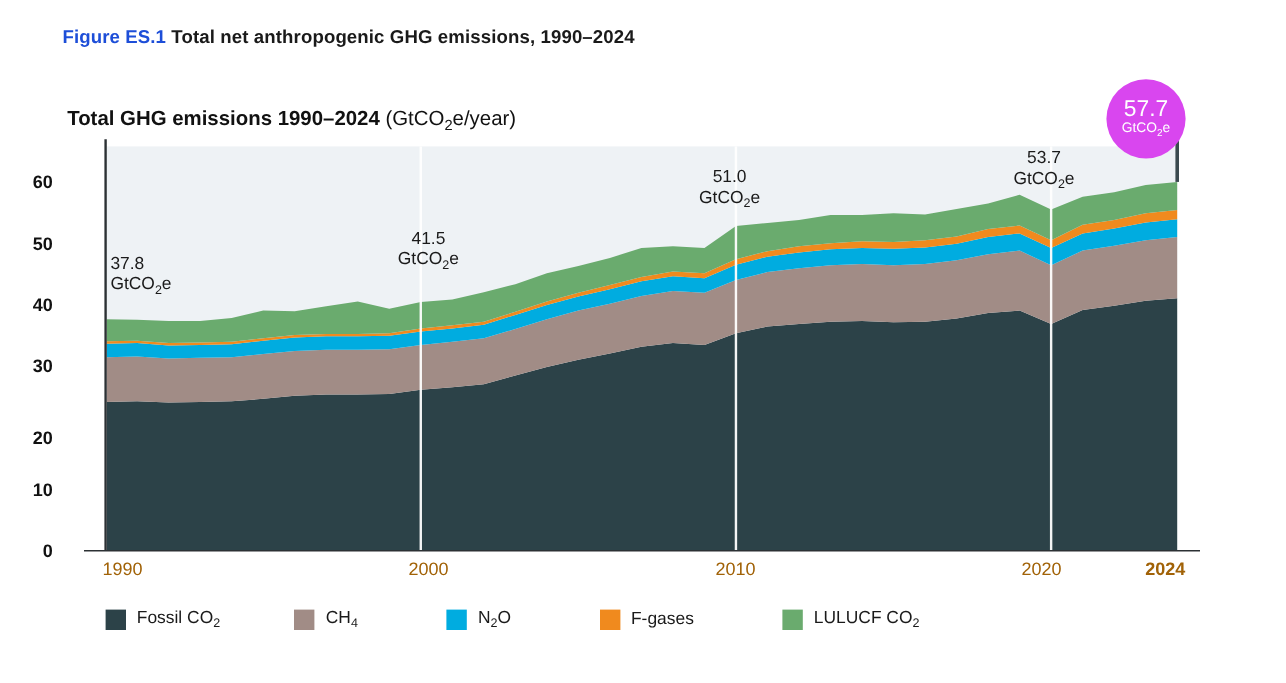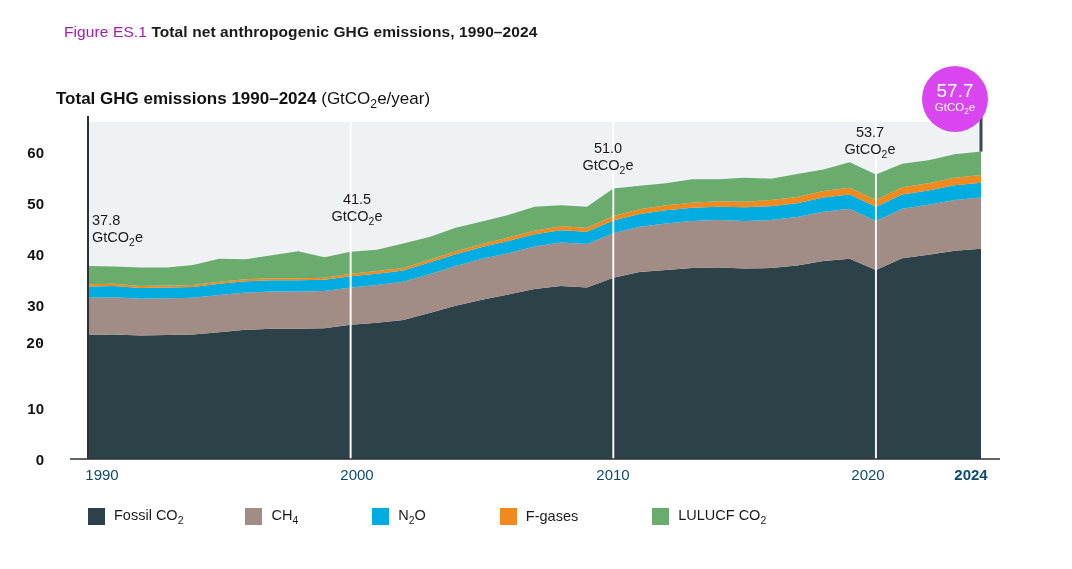--- a/index.html
+++ b/index.html
@@ -20,23 +20,22 @@
   #figure-caption {
     position: absolute;
     left: 52px;
     top: 23px;
     font-size: 15.5px;
     font-weight: 700;
     letter-spacing: 0.1px;
     white-space: nowrap;
   }
   #figure-caption .fig-label {
-    color: #a21caf;
-    font-weight: 400;
-    margin-left: 12px;
+    color: #1d4ed8;
+    font-weight: 700;
   }
   #figure-caption .fig-title {
     color: #1a1a1a;
     font-weight: 700;
   }
 
   
   #chart-subtitle {
     position: absolute;
     left: 56px;
@@ -107,21 +106,21 @@
     text-align: right;
     font-size: 15px;
     font-weight: 700;
     color: #111;
   }
   .xtick {
     position: absolute;
     top: 466px;
     font-size: 15px;
     font-weight: 400;
-    color: #0c4a6e;
+    color: #a16207;
     transform: translateX(-50%);
     white-space: nowrap;
   }
   .xtick.bold { font-weight: 700; }
 
   
   #legend {
     position: absolute;
     left: 88px;
     top: 507px;
@@ -173,21 +172,21 @@
       <line x1="875.9411764705883" y1="122" x2="875.9411764705883" y2="459" stroke="#ffffff" stroke-width="2" opacity="0.95"></line>
       <line x1="981" y1="100" x2="981" y2="151.61515151515152" stroke="#3b4a4f" stroke-width="3"></line>
       <line x1="88" y1="116" x2="88" y2="459" stroke="#2c3134" stroke-width="2"></line>
       <line x1="70" y1="459" x2="1000" y2="459" stroke="#2c3134" stroke-width="1.3"></line>
     </svg>
 
   <div class="ytick" style="top:144px;">60</div>
   <div class="ytick" style="top:195px;">50</div>
   <div class="ytick" style="top:246px;">40</div>
   <div class="ytick" style="top:297px;">30</div>
-  <div class="ytick" style="top:336px;font-family:Liberation Mono, monospace;">20</div>
+  <div class="ytick" style="top:357px;">20</div>
   <div class="ytick" style="top:400px;">10</div>
   <div class="ytick" style="top:451px;">0</div>
 
   <div class="xtick" style="left:102px;">1990</div>
   <div class="xtick" style="left:357px;">2000</div>
   <div class="xtick" style="left:613px;">2010</div>
   <div class="xtick" style="left:868px;">2020</div>
   <div class="xtick bold" style="left:971px;">2024</div>
 
   <div class="annot" id="annot-1990">

